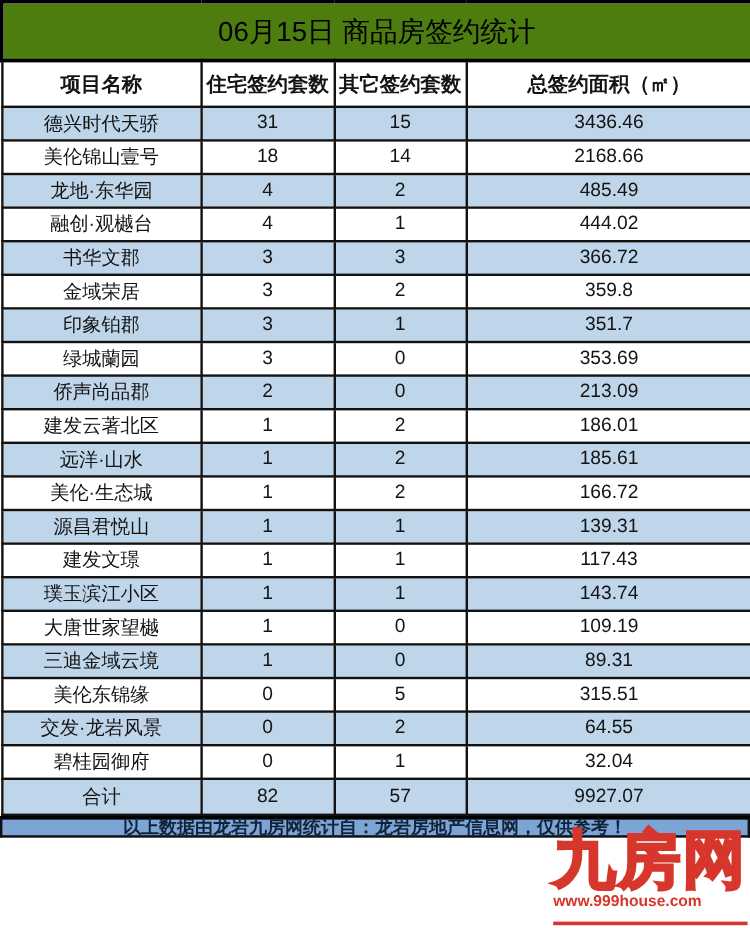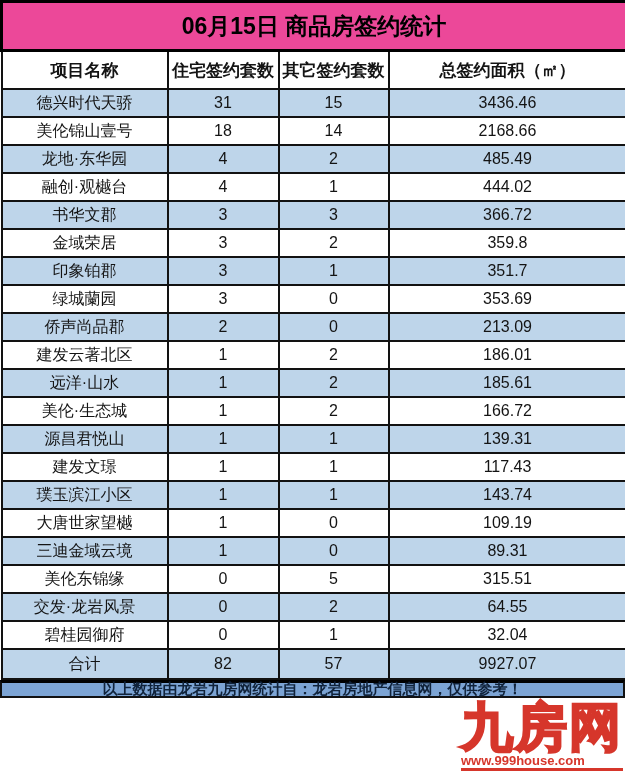--- a/index.html
+++ b/index.html
@@ -18,24 +18,24 @@
   }
   table.stats td {
     border:2px solid #121212;
     text-align:center;
     vertical-align:middle;
     color:#141414;
     overflow:hidden;
     white-space:nowrap;
   }
   tr.title-row td {
-    background:#ec4899;
+    background:#4d7c0f;
     height:44px;
     font-size:23px;
-    font-weight:bold;
+    font-weight:normal;
     color:#000;
     border:3px solid #000;
   }
   tr.header-row td {
     background:#ffffff;
     height:34px;
     font-size:17px;
     font-weight:bold;
     border-radius:10px;
   }
@@ -79,21 +79,21 @@
     color:rgba(255,255,255,0.12);
     -webkit-text-stroke:2.5px #d6362b;
     text-shadow:0 0 1px rgba(214,54,43,0.4);
   }
   .watermark .wm-url {
     margin-top:1px;
     font-size:13px;
     font-weight:bold;
     color:#d6362b;
     border-bottom:3px solid #d6362b;
-    padding-bottom:1px;
+    padding-bottom:11px;
     text-shadow:0 0 2px rgba(255,255,255,0.9);
   }
 </style>
 </head>
 <body>
 
 <div class="sheet">
   <table class="stats">
     <colgroup>
       <col style="width:166px">

